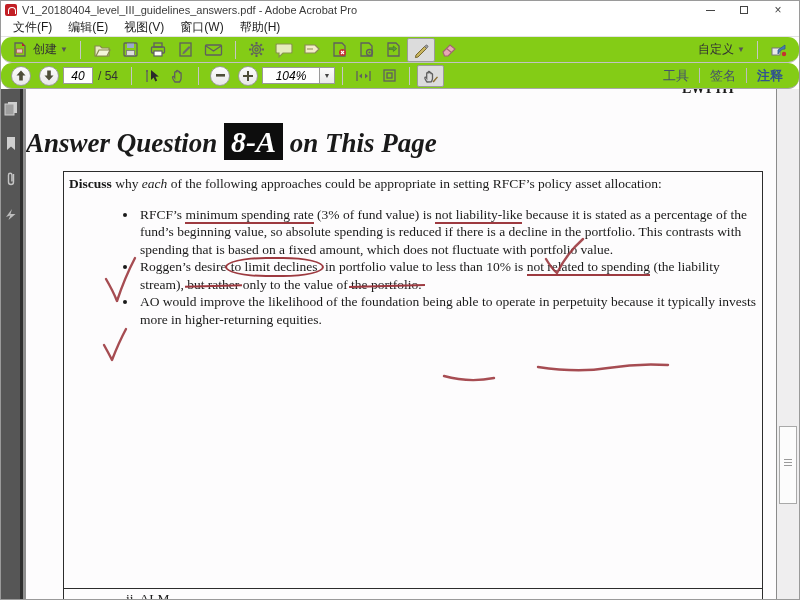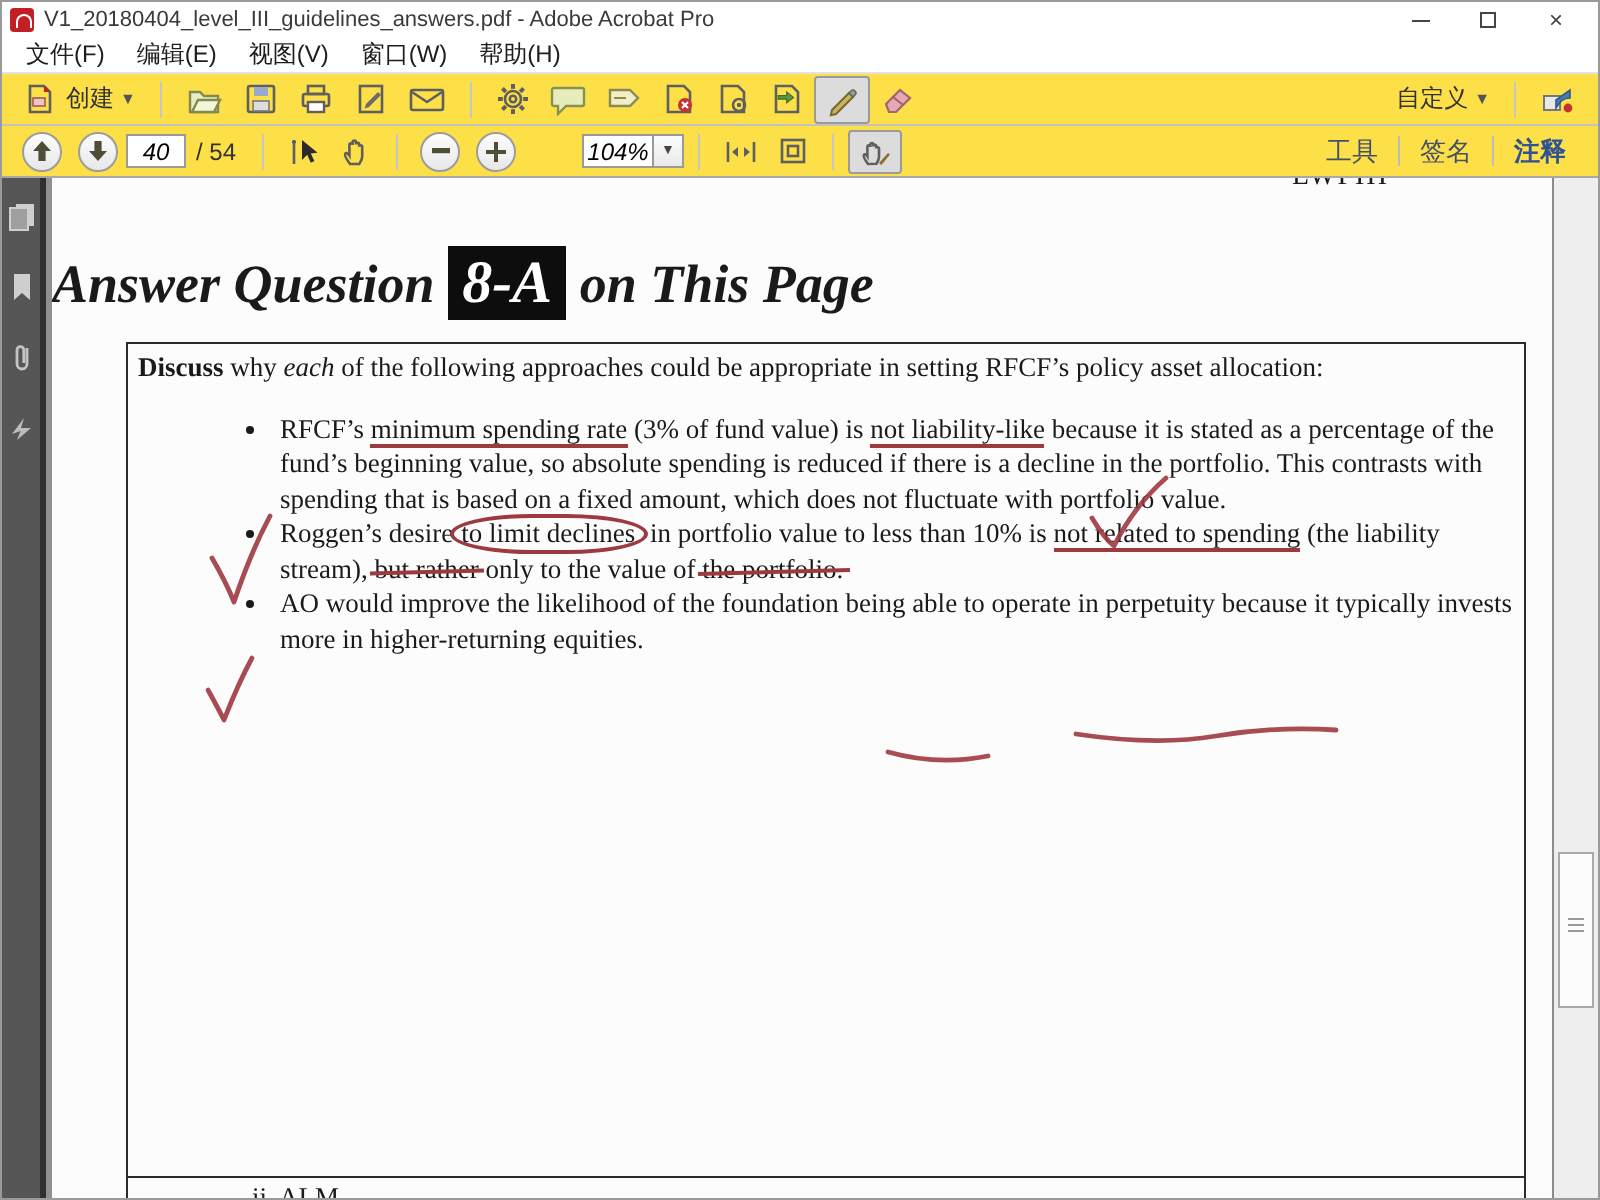--- a/index.html
+++ b/index.html
@@ -15,50 +15,50 @@
   .win-controls{ display:flex; align-items:center; gap:0; }
   .win-btn{ width:34px; height:16px; display:flex; align-items:center; justify-content:center; color:#444; font-size:12px; }
   .win-btn .min-glyph{ width:9px; height:0; border-top:1px solid #444; display:block; }
   .win-btn .restore-glyph{ width:8px; height:8px; border:1px solid #444; display:block; }
 
   
   .menubar{ height:18px; background:#fff; display:flex; align-items:center; font-size:12px; color:#1d1d1d; padding-left:4px; border-bottom:1px solid #e3e3e3;}
   .menu-item{ padding:1px 8px; }
 
   
-  .toolbar{ height:26px; background:#fde047; border-bottom:1px solid #c2c2c2; display:flex; align-items:center; padding:0 6px; font-size:12px; color:#333; }
+  .toolbar{ height:26px; background:#84cc16; border-bottom:1px solid #c2c2c2; display:flex; align-items:center; padding:0 6px; font-size:12px; color:#333;border-radius:11px; }
   .toolbar2{ border-bottom:1px solid #a8a8a8; }
   .tsep{ width:1px; height:18px; background:#c6c6c6; margin:0 7px; flex:0 0 auto; }
   .tbtn{ display:flex; align-items:center; justify-content:center; padding:2px 4px; border:1px solid transparent; border-radius:2px; flex:0 0 auto; }
   .tbtn.active{ background:#dcdcdc; border-color:#9b9b9b; }
   .tbtn svg{ display:block; }
   .caret{ font-size:8px; color:#555; margin-left:3px; }
   .circle-btn{ width:20px; height:20px; border-radius:50%; border:1px solid #9c9c9c; background:linear-gradient(#fdfdfd,#e7e7e7); display:flex; align-items:center; justify-content:center; margin:0 4px; flex:0 0 auto; }
   .txt-input{ background:#fff; border:1px solid #9a9a9a; font-size:12px; text-align:center; height:17px; font-family:var(--ui-font);font-style:italic; }
   .page-input{ width:30px; }
-  .zoom-input{ width:36px;margin-left:29px; }
+  .zoom-input{ width:58px; }
   .dd-btn{ width:15px; height:17px; border:1px solid #9a9a9a; border-left:none; background:linear-gradient(#fcfcfc,#e9e9e9); font-size:7px; color:#444; display:flex;align-items:center;justify-content:center; }
   .panel-btns{ margin-left:auto; display:flex; align-items:center; }
   .panel-btn{ padding:2px 10px; font-size:13px; color:#44506b; }
   .panel-btn.highlight{ color:#31538f; font-weight:bold; }
   .psep{ width:1px; height:15px; background:#bdbdbd; }
 
   
   .main{ position:absolute; top:88px; left:0; right:0; bottom:0; background:#8f8f8f; }
   .side-rail{ position:absolute; left:0; top:0; bottom:0; width:22px; background:#565656; border-right:3px solid #2f2f2f; display:flex; flex-direction:column; align-items:center; padding-top:12px; gap:20px; }
   .side-rail svg{ display:block; }
 
   .page{ position:absolute; left:25px; top:0; width:752px; bottom:0; background:#fdfcfd; overflow:hidden; font-family:var(--doc-font); color:#1a1a1a; }
 
   .scrollbar{ position:absolute; right:0; top:0; bottom:0; width:23px; background:#efeeef; border-left:1px solid #8b8b8b; }
   .scroll-thumb{ position:absolute; left:2px; right:2px; top:337px; height:78px; background:#fcfcfc; border:1px solid #a9a9a9; }
   .scroll-thumb::after{ content:""; position:absolute; left:4px; right:4px; top:35px; height:1px; background:#9a9a9a; box-shadow:0 3px 0 #9a9a9a, 0 -3px 0 #9a9a9a; }
 
   
-  .hdr-partial{ position:absolute; top:-8px; left:620px; height:17px; overflow:hidden; font-weight:normal; font-size:14px; letter-spacing:1px; }
+  .hdr-partial{ position:absolute; top:-8px; left:656px; height:17px; overflow:hidden; font-weight:bold; font-size:14px; letter-spacing:1px; }
   .doc-title{ position:absolute; top:36px; left:0; width:100%; text-align:left; font-size:27px; font-weight:bold; white-space:nowrap;font-style:italic; }
   .doc-title .hl{ background:#0d0d0d; color:#fff; padding:2px 7px; font-size:30px; }
 
   .qbox{ position:absolute; left:37px; top:82px; width:700px; height:521px; border:1px solid #2c2c2c; font-size:13.5px; line-height:17.5px; }
   .qbox .intro{ padding:3px 8px 0 5px; }
   .b{ font-weight:bold; } .i{ font-style:italic; }
   .item-i{ margin:14px 0 0 62px; }
   .reasons{ margin:16px 0 0 55px; }
   .bullets{ margin:13px 0 0 74px; width:618px; list-style:disc; }
   .bullets li{ margin:0; padding-left:2px; }

